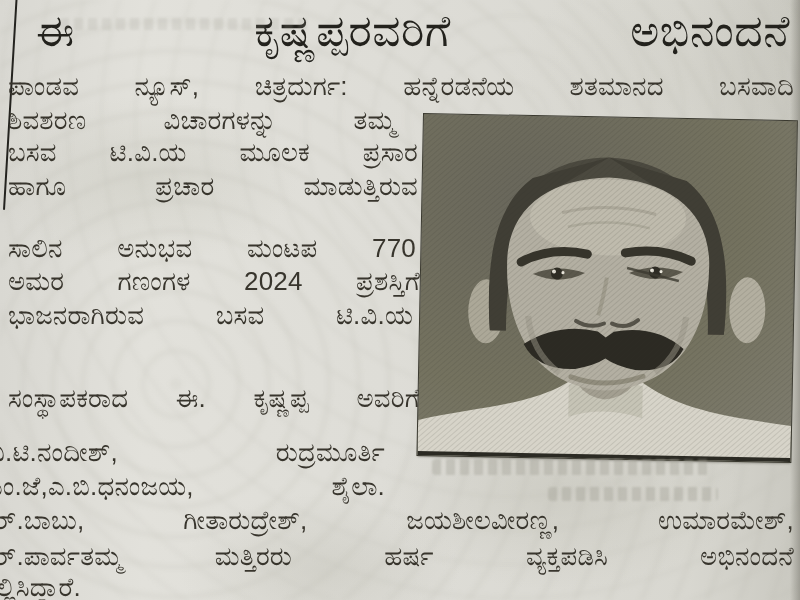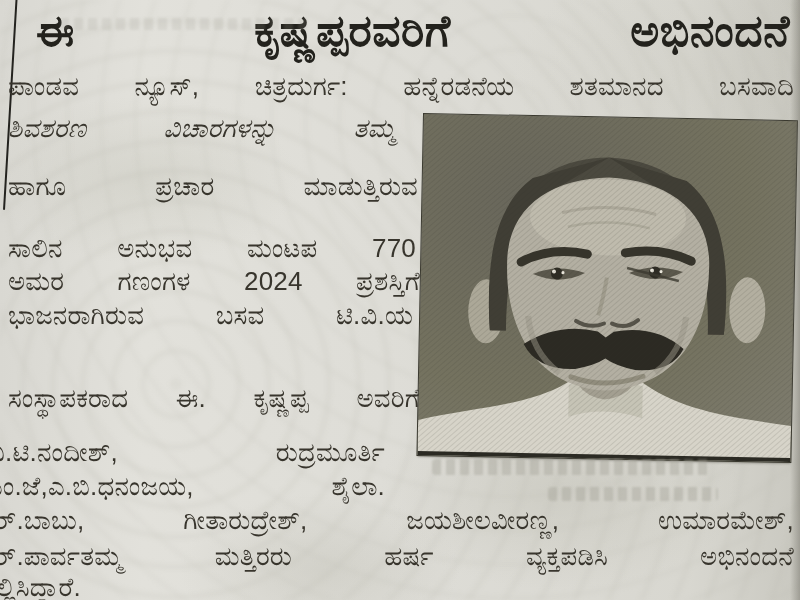--- a/index.html
+++ b/index.html
@@ -24,21 +24,21 @@
   .edge-right{
     position:absolute; top:0; right:0; width:10px; height:600px; pointer-events:none;
     background:linear-gradient(90deg, rgba(0,0,0,0), rgba(90,88,78,.38));
   }
   .rule-left{
     position:absolute; left:3px; top:-4px; width:2.4px; height:214px;
     background:#24231f; transform:rotate(3.4deg); transform-origin:bottom left; border-radius:1px;
   }
   .headline{
     position:absolute; left:36px; top:2px; width:754px; height:60px;
-    font-size:44px; font-weight:700; color:#23221d; letter-spacing:.5px;
+    font-size:44px; font-weight:400; color:#23221d; letter-spacing:.5px;
     text-align:justify; text-align-last:justify; white-space:nowrap1; line-height:58px;
   }
   .line{
     position:absolute; font-size:26px; line-height:33px; color:#38352d;
     text-align:justify; text-align-last:justify; white-space:nowrap; letter-spacing:.2px;
   }
   .line.plain{ text-align:left; text-align-last:left; }
   .photo{
     position:absolute; left:424px; top:114px; width:373px; height:341px;
     transform:rotate(1.1deg); transform-origin:left top;
@@ -56,21 +56,22 @@
 
 <div class="page">
 
   <div class="mottle"></div>
 
   <div class="rule-left"></div>
 
   <div class="headline">ಈ ಕೃಷ್ಣಪ್ಪರವರಿಗೆ ಅಭಿನಂದನೆ</div>
 
   <div class="line" style="left:8px;top:70px;width:786px;">ಪಾಂಡವ ನ್ಯೂಸ್, ಚಿತ್ರದುರ್ಗ: ಹನ್ನೆರಡನೆಯ ಶತಮಾನದ ಬಸವಾದಿ</div>
-  <div class="line" style="left:8px;top:112px;width:388px;font-style:italic;">ಶಿವಶರಣ ವಿಚಾರಗಳನ್ನು ತಮ್ಮ</div>
+  <div class="line" style="left:8px;top:104px;width:388px;">ಶಿವಶರಣ ವಿಚಾರಗಳನ್ನು ತಮ್ಮ</div>
+  <div class="line" style="left:8px;top:136px;width:410px;">ಬಸವ ಟಿ.ವಿ.ಯ ಮೂಲಕ ಪ್ರಸಾರ</div>
   <div class="line" style="left:8px;top:170px;width:410px;">ಹಾಗೂ ಪ್ರಚಾರ ಮಾಡುತ್ತಿರುವ</div>
   <div class="line" style="left:8px;top:232px;width:408px;">ಸಾಲಿನ ಅನುಭವ ಮಂಟಪ 770</div>
   <div class="line" style="left:8px;top:265px;width:412px;">ಅಮರ ಗಣಂಗಳ 2024 ಪ್ರಶಸ್ತಿಗೆ</div>
   <div class="line" style="left:8px;top:299px;width:405px;">ಭಾಜನರಾಗಿರುವ ಬಸವ ಟಿ.ವಿ.ಯ</div>
   <div class="line" style="left:8px;top:334px;width:412px;margin-top:48px;">ಸಂಸ್ಥಾಪಕರಾದ ಈ. ಕೃಷ್ಣಪ್ಪ ಅವರಿಗೆ</div>
   <div class="line" style="left:-12px;top:436px;width:397px;">ವಿ.ಟಿ.ನಂದೀಶ್, ರುದ್ರಮೂರ್ತಿ</div>
   <div class="line" style="left:-14px;top:470px;width:399px;">ಎಂ.ಜೆ,ಎ.ಬಿ.ಧನಂಜಯ, ಶೈಲಾ.</div>
   <div class="line" style="left:-6px;top:504px;width:800px;">ರ್.ಬಾಬು, ಗೀತಾರುದ್ರೇಶ್, ಜಯಶೀಲವೀರಣ್ಣ, ಉಮಾರಮೇಶ್,</div>
   <div class="line" style="left:-6px;top:540px;width:800px;">ರ್.ಪಾರ್ವತಮ್ಮ ಮತ್ತಿರರು ಹರ್ಷ ವ್ಯಕ್ತಪಡಿಸಿ ಅಭಿನಂದನೆ</div>
   <div class="line plain" style="left:-4px;top:571px;width:300px;">ಲ್ಲಿಸಿದ್ದಾರೆ.</div>

